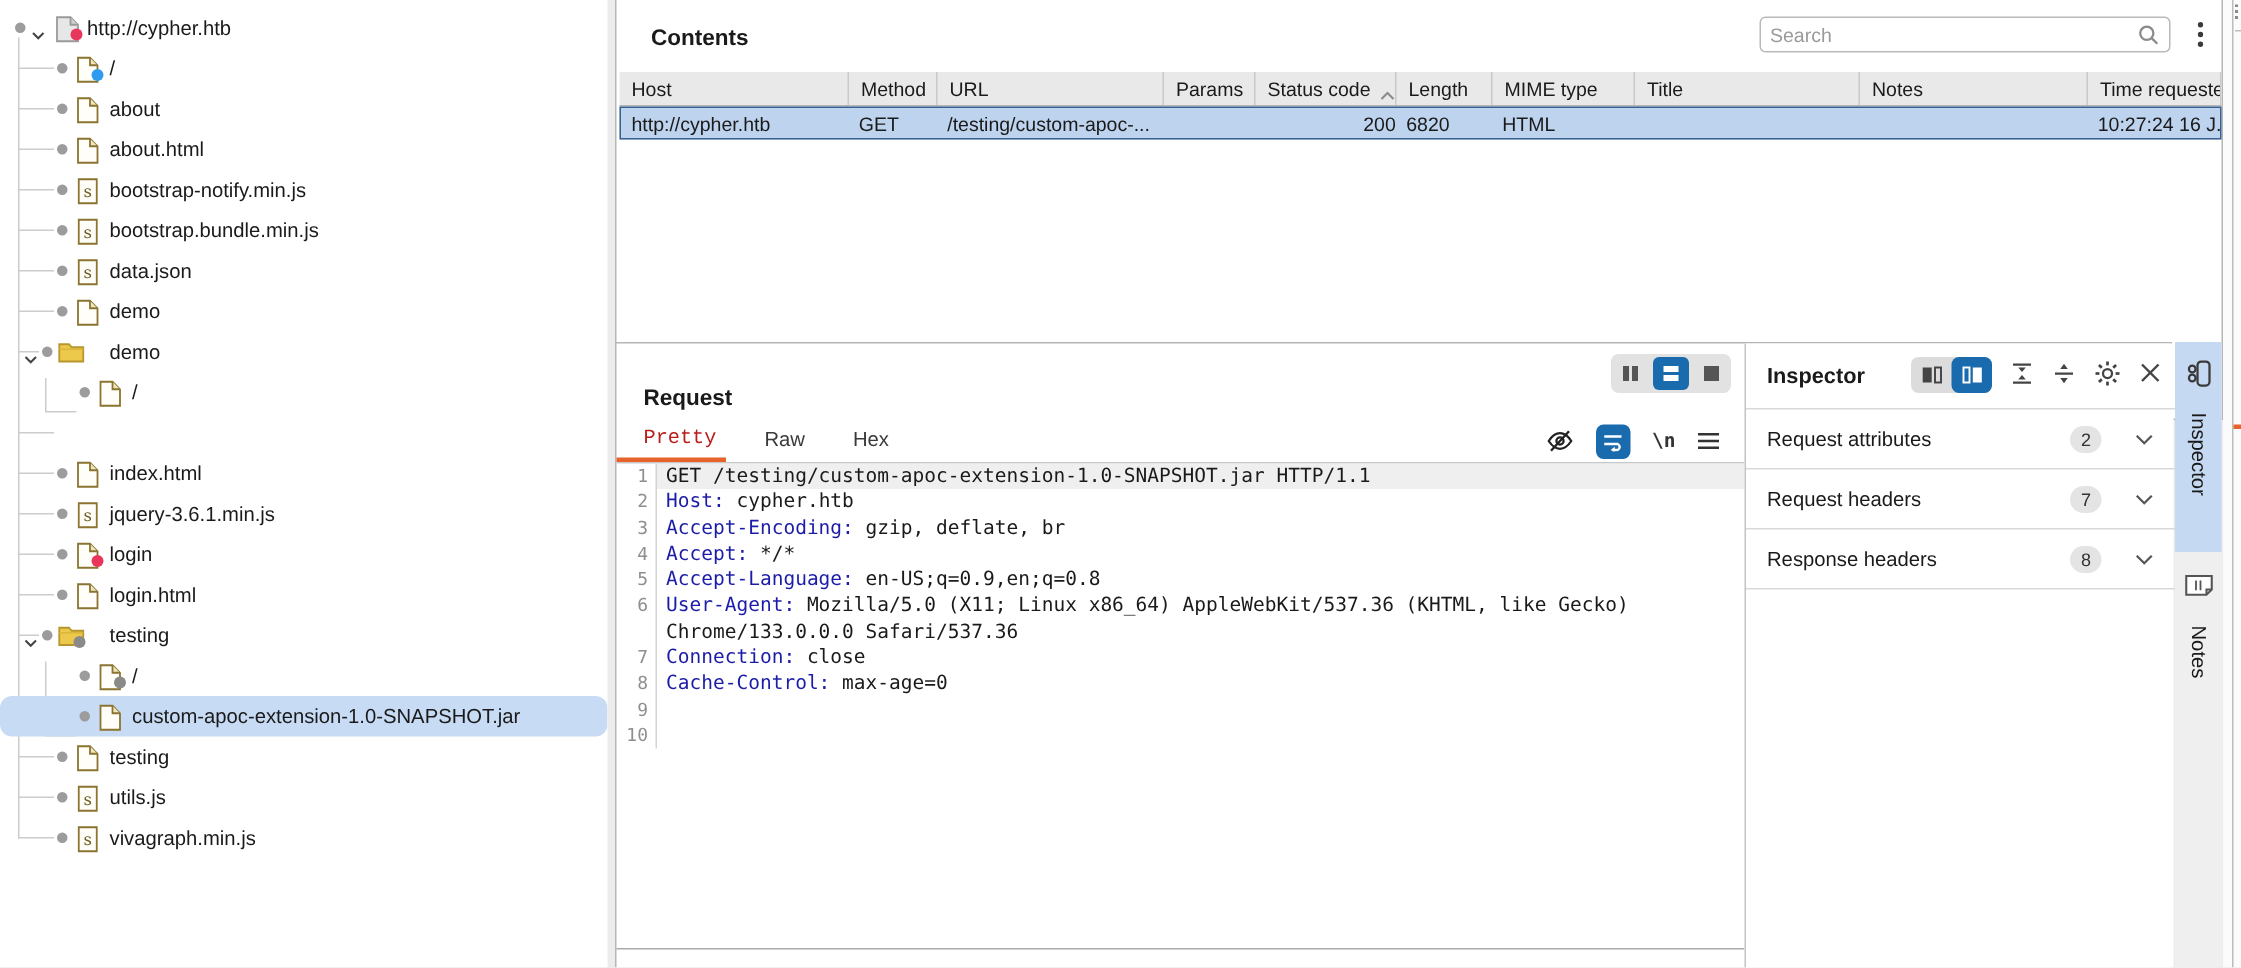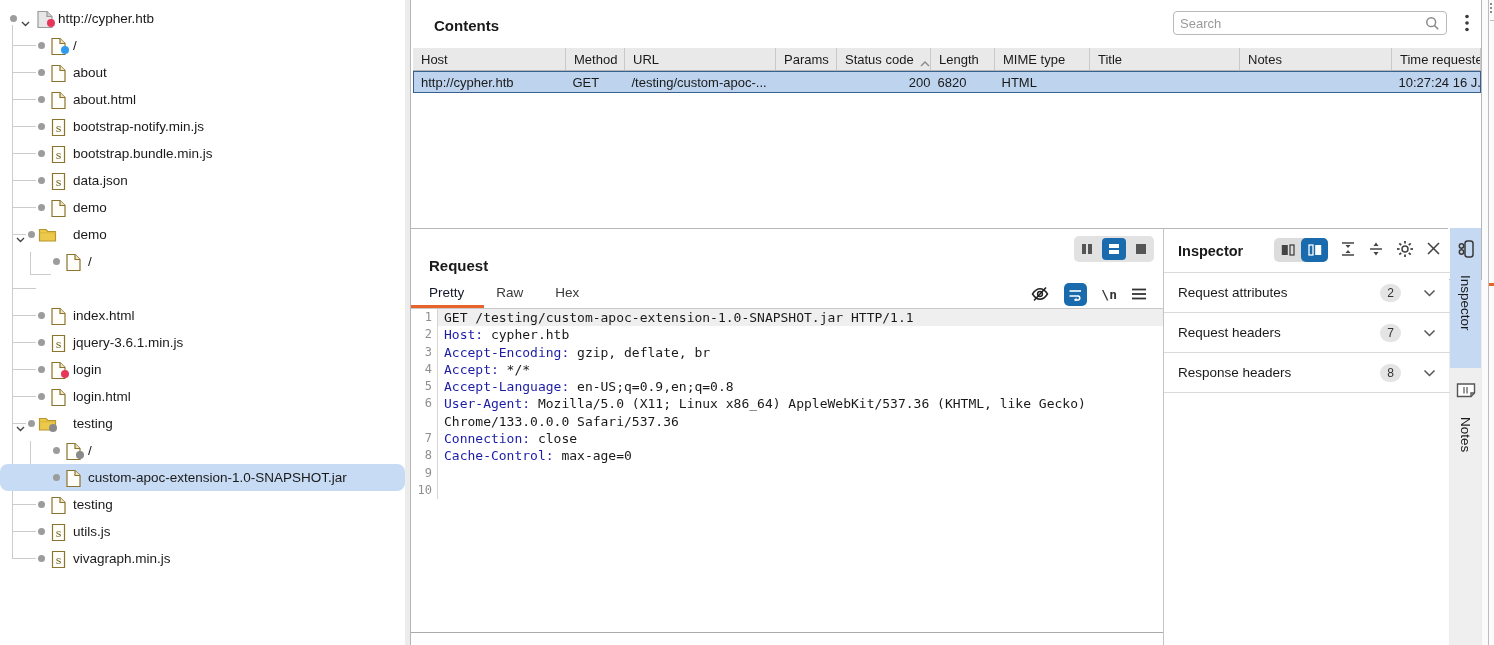--- a/index.html
+++ b/index.html
@@ -47,21 +47,21 @@
     border:1px solid #b6b6b6; border-bottom:none; }
   #request-area { position:absolute; left:0; top:0; width:752px; height:417px; }
   #request-title { position:absolute; left:18px; top:28px; font-size:15px; font-weight:bold; }
   #layout-toggle { position:absolute; left:663px; top:7px; width:80px; height:26px; background:#e2e2e2;
     border-radius:5px; display:flex; align-items:center; justify-content:space-around; }
   .lt-btn { width:24px; height:22px; border-radius:4px; display:flex; align-items:center; justify-content:center; }
   .lt-btn.active { background:#1a6bad; }
 
   #request-tabs { position:absolute; left:0; top:56px; height:23px; display:flex; padding-left:18px; gap:32px; }
   .req-tab { font-size:13.5px; color:#3a3a3a; cursor:default; }
-  .req-tab.active { color:#0f172a; }
+  .req-tab.active { color:#b91c1c;font-family:Liberation Mono, monospace; }
   #tab-underline { position:absolute; left:0; top:76px; height:3px; background:#e8632c; }
   #editor-toolbar { position:absolute; right:16px; top:53px; display:flex; gap:14px; align-items:center; height:24px; }
   .tb-icon { display:flex; align-items:center; justify-content:center; }
   .wrap-btn { width:23px; height:23px; background:#1a6bad; border-radius:5px; }
   .slashn { font-family:"DejaVu Sans Mono",monospace; font-size:13px; font-weight:bold; color:#333; }
 
   #editor { position:absolute; left:0; top:79px; width:752px; height:325px;
     border-top:1px solid #c8c8c8; border-bottom:1px solid #aaaaaa; overflow:hidden;
     font-family:"DejaVu Sans Mono",monospace; font-size:13px; }
   .ed-line { display:flex; height:17.3px; line-height:17.3px; }

